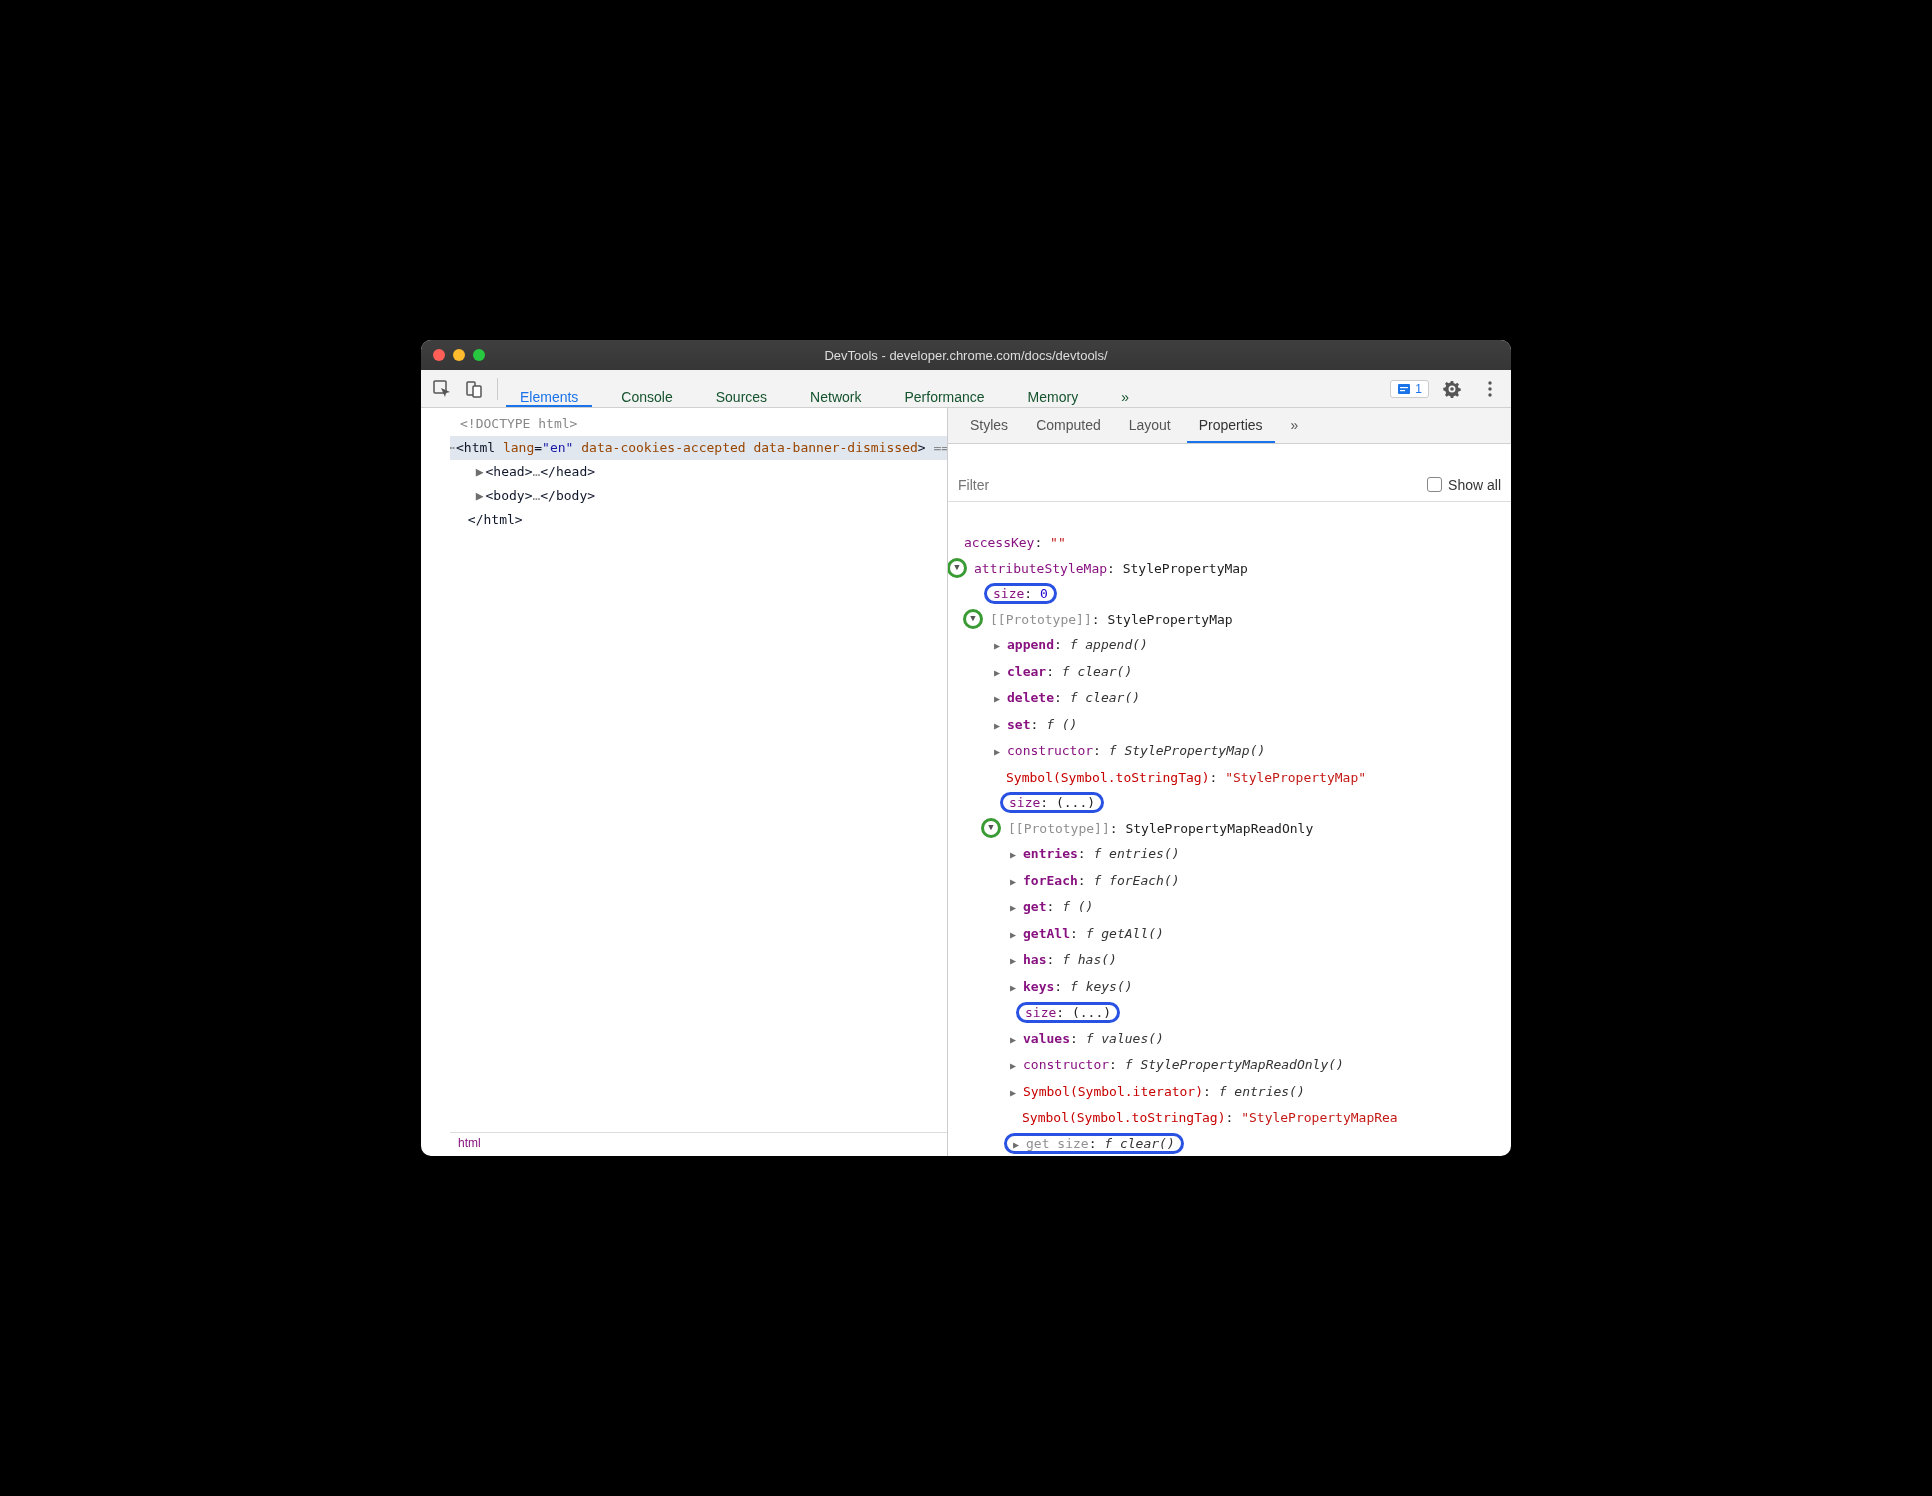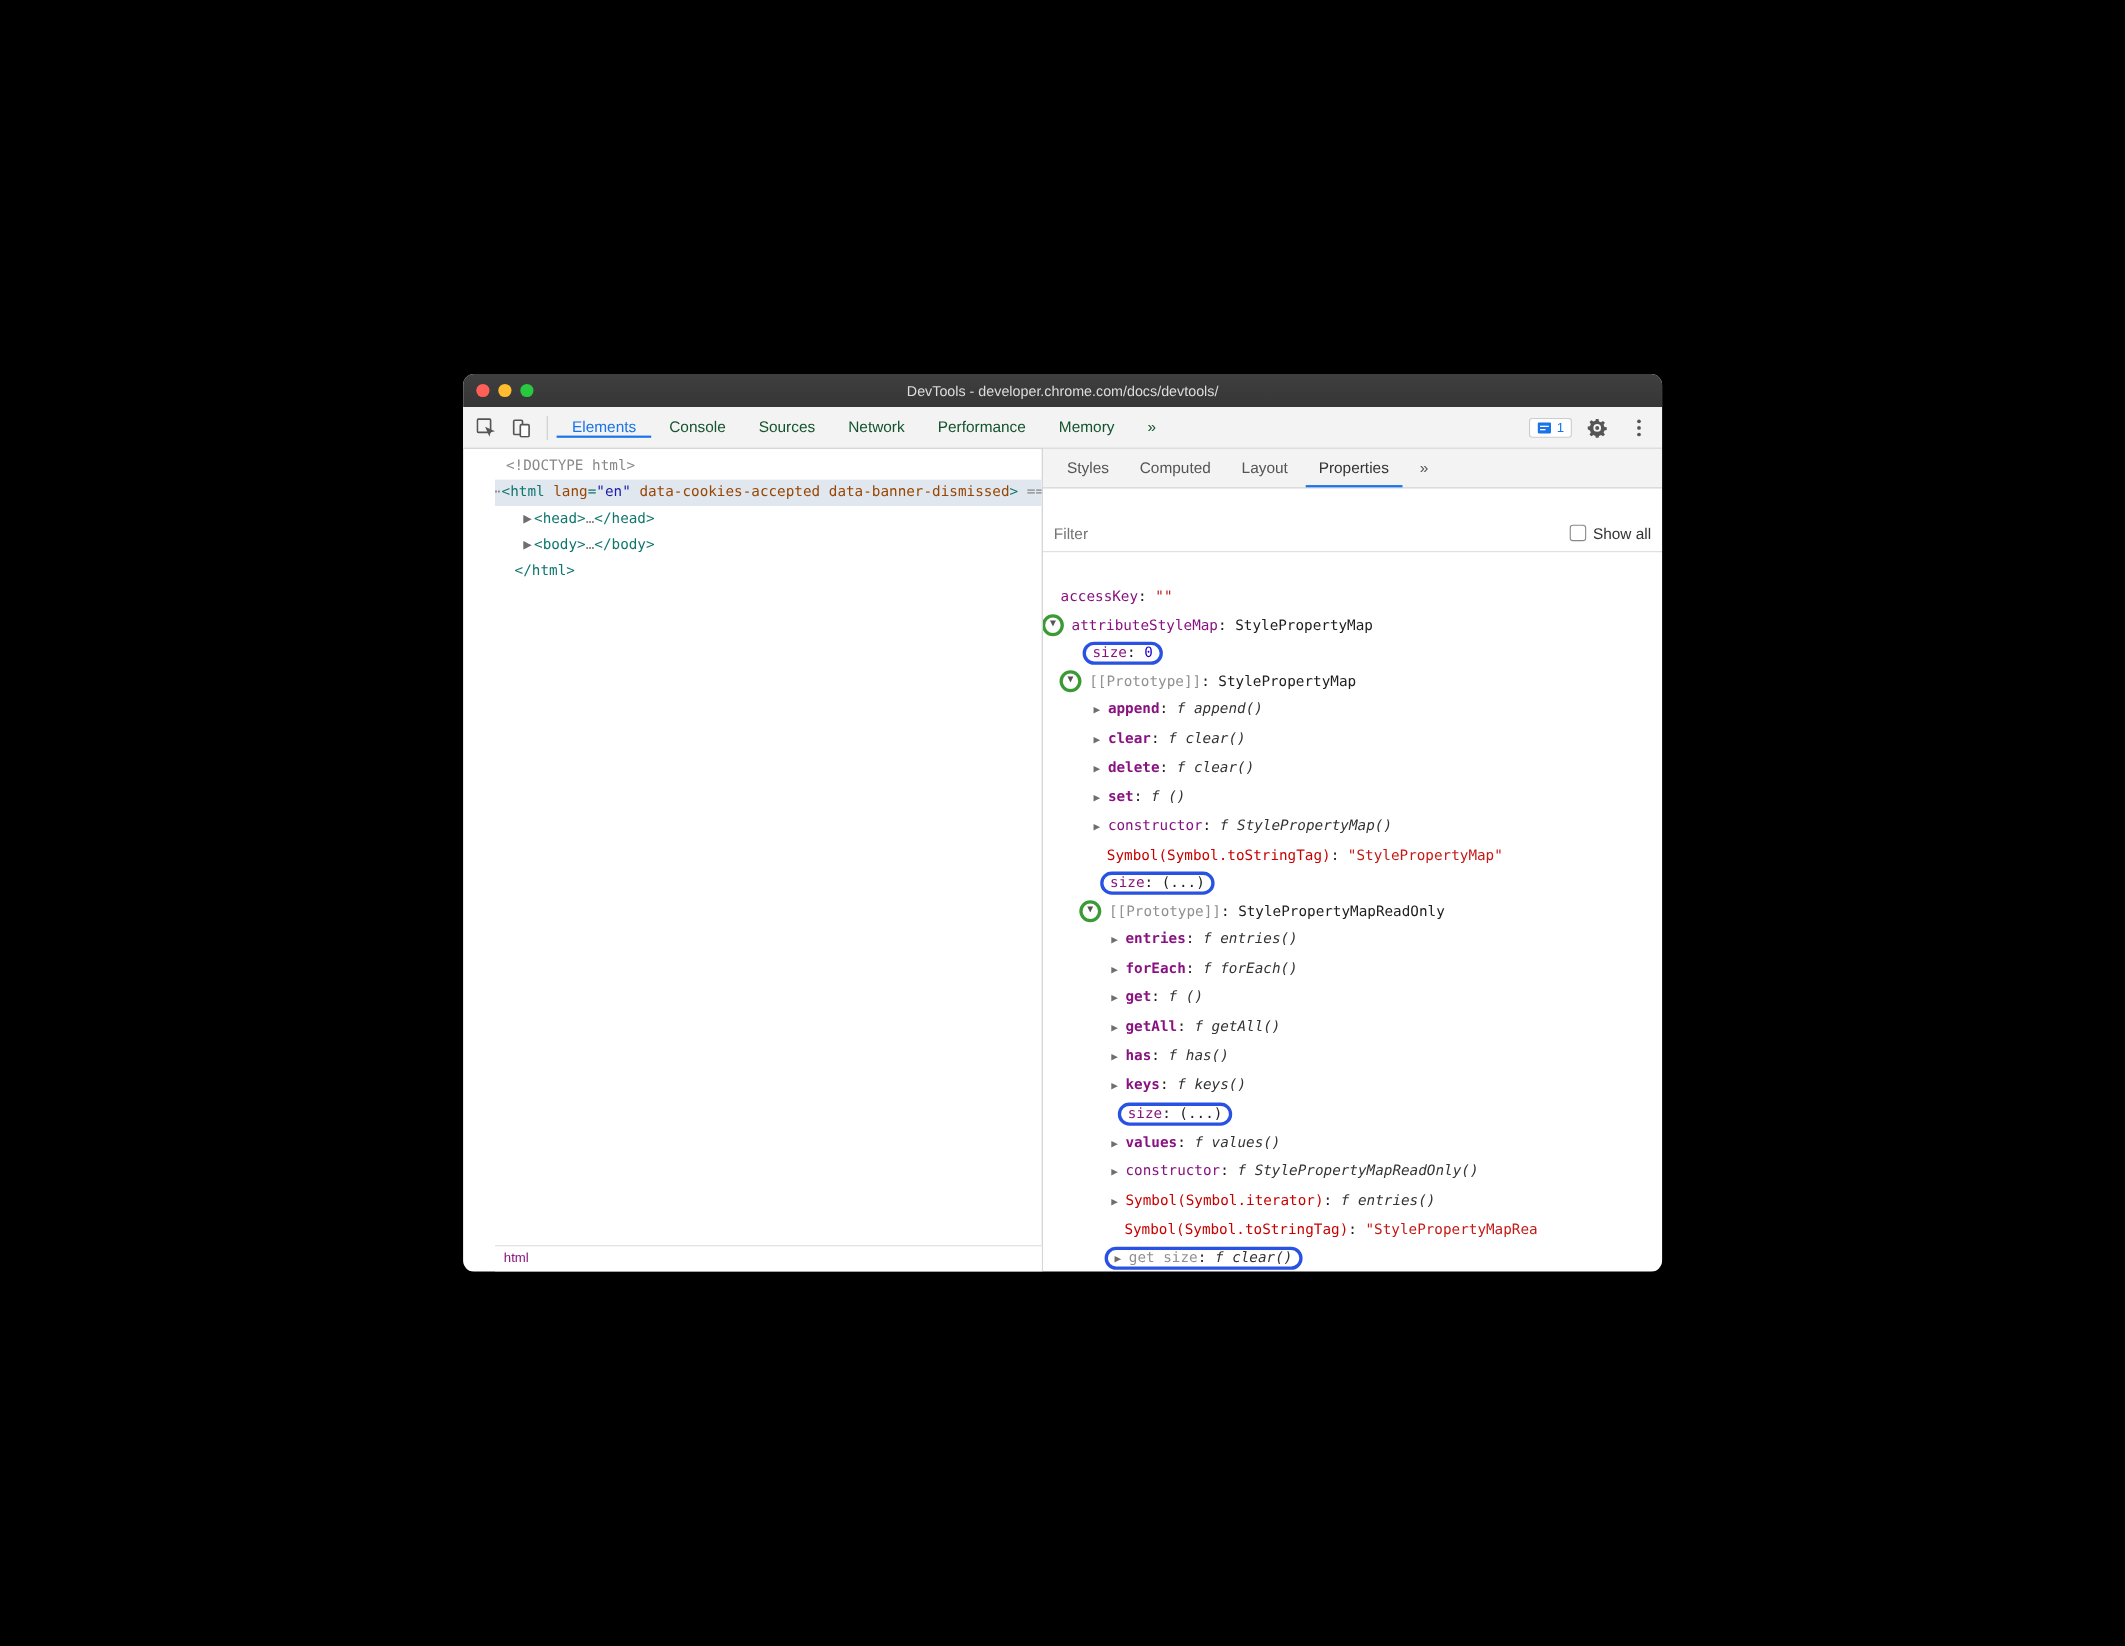--- a/index.html
+++ b/index.html
@@ -43,21 +43,21 @@
   display: flex; align-items: center;
   padding: 0 6px;
   gap: 2px;
 }
 .tool-icon {
   width: 30px; height: 30px;
   display: flex; align-items: center; justify-content: center;
   color: #555;
 }
 .tool-sep { width: 1px; height: 22px; background: #ccc; margin: 0 6px; }
-.tabs { display: flex; align-items: center; height: 100%; gap: 2px; }
+.tabs { display: flex; align-items: flex-end; height: 100%; gap: 15px; }
 .tab {
   padding: 0 14px; display: flex; align-items: center;
   font-size: 14px; color: #14532d; cursor: default;
   border-bottom: 2px solid transparent;
 }
 .tab.active { color: #1a73e8; border-bottom-color: #1a73e8; }
 .toolbar-spacer { flex: 1; }
 .issues-badge {
   display: flex; align-items: center; gap: 4px;
   background: #fff; border: 1px solid #ccc; border-radius: 3px;
@@ -75,21 +75,21 @@
 .dom-content {
   flex: 1;
   font-family: Menlo, Consolas, monospace;
   font-size: 13px; line-height: 24px;
   padding: 4px 0 0 10px;
   overflow: hidden;
 }
 .dom-line { white-space: pre; }
 .dom-line.sel { background: #e0e7ef; position: relative; padding-left: 10px; margin-left: -10px; }
 .dots { color: #888; position: absolute; left: -3px; top: 0; }
-.tag { color: #0f766e; text-align: right; }
+.tag { color: #0f172a; text-align: right; }
 .attr-n { color: #994500; }
 .attr-v { color: #1a1aa6; }
 .gray { color: #888; }
 .doc { color: #888; }
 .c0 { color: #202020; }
 .tri { color: #6e6e6e; margin-right: 2px; }
 .dom-breadcrumb {
   height: 24px; border-top: 1px solid #ddd;
   background: #fff; font-size: 12px; color: #881280;
   padding: 3px 8px;

